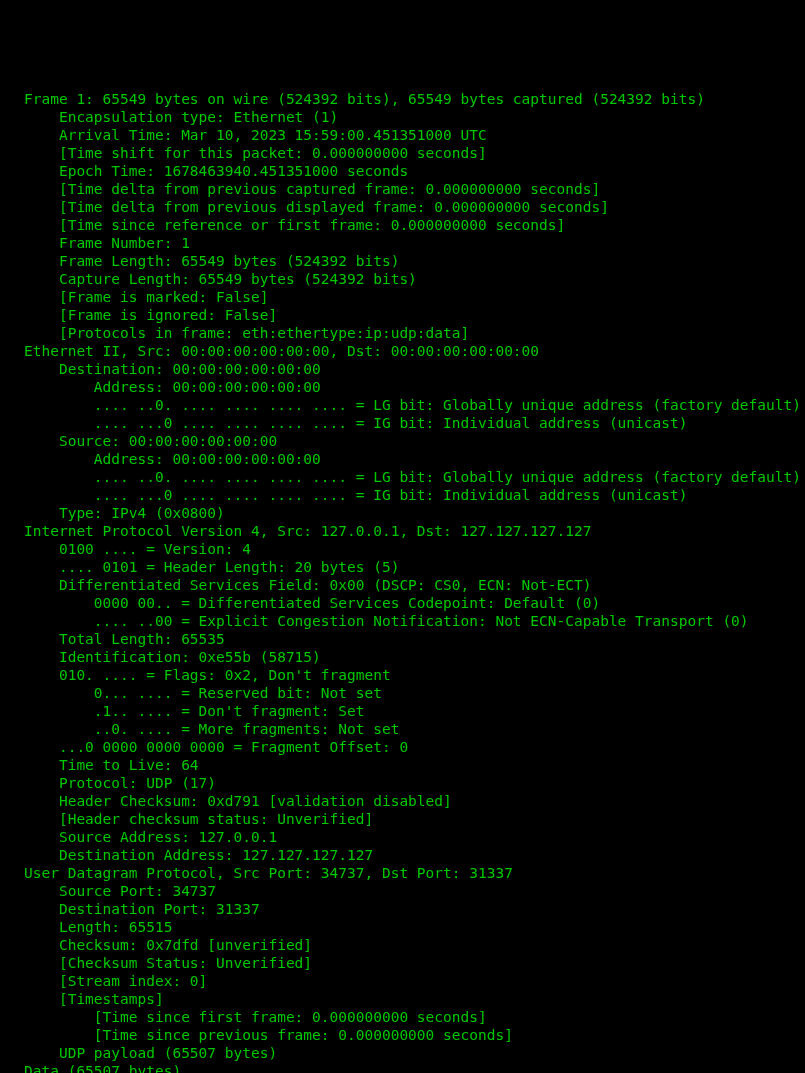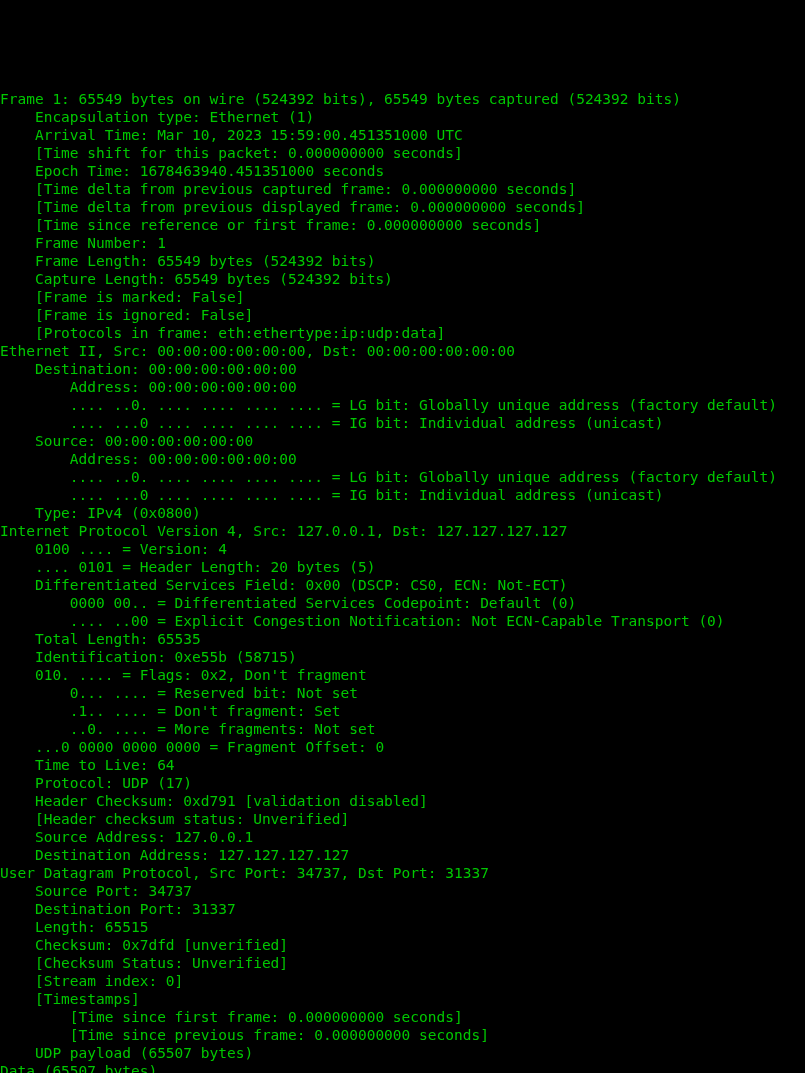--- a/index.html
+++ b/index.html
@@ -5,21 +5,21 @@
   html, body {
     margin: 0;
     padding: 0;
     background: #000;
     color: #00c800;
     font-family: "Menlo", "Consolas", "DejaVu Sans Mono", monospace;
     font-size: 14.5px;
     line-height: 18px;
     white-space: pre;
   }
-  .ln { white-space: pre; }
+  .ln { white-space: pre; padding-left: 24px; }
 </style>
 </head>
 <body>
 
 
 
 <div id="packet-tree"><div class="ln">Frame 1: 65549 bytes on wire (524392 bits), 65549 bytes captured (524392 bits)</div><div class="ln">    Encapsulation type: Ethernet (1)</div><div class="ln">    Arrival Time: Mar 10, 2023 15:59:00.451351000 UTC</div><div class="ln">    [Time shift for this packet: 0.000000000 seconds]</div><div class="ln">    Epoch Time: 1678463940.451351000 seconds</div><div class="ln">    [Time delta from previous captured frame: 0.000000000 seconds]</div><div class="ln">    [Time delta from previous displayed frame: 0.000000000 seconds]</div><div class="ln">    [Time since reference or first frame: 0.000000000 seconds]</div><div class="ln">    Frame Number: 1</div><div class="ln">    Frame Length: 65549 bytes (524392 bits)</div><div class="ln">    Capture Length: 65549 bytes (524392 bits)</div><div class="ln">    [Frame is marked: False]</div><div class="ln">    [Frame is ignored: False]</div><div class="ln">    [Protocols in frame: eth:ethertype:ip:udp:data]</div><div class="ln">Ethernet II, Src: 00:00:00:00:00:00, Dst: 00:00:00:00:00:00</div><div class="ln">    Destination: 00:00:00:00:00:00</div><div class="ln">        Address: 00:00:00:00:00:00</div><div class="ln">        .... ..0. .... .... .... .... = LG bit: Globally unique address (factory default)</div><div class="ln">        .... ...0 .... .... .... .... = IG bit: Individual address (unicast)</div><div class="ln">    Source: 00:00:00:00:00:00</div><div class="ln">        Address: 00:00:00:00:00:00</div><div class="ln">        .... ..0. .... .... .... .... = LG bit: Globally unique address (factory default)</div><div class="ln">        .... ...0 .... .... .... .... = IG bit: Individual address (unicast)</div><div class="ln">    Type: IPv4 (0x0800)</div><div class="ln">Internet Protocol Version 4, Src: 127.0.0.1, Dst: 127.127.127.127</div><div class="ln">    0100 .... = Version: 4</div><div class="ln">    .... 0101 = Header Length: 20 bytes (5)</div><div class="ln">    Differentiated Services Field: 0x00 (DSCP: CS0, ECN: Not-ECT)</div><div class="ln">        0000 00.. = Differentiated Services Codepoint: Default (0)</div><div class="ln">        .... ..00 = Explicit Congestion Notification: Not ECN-Capable Transport (0)</div><div class="ln">    Total Length: 65535</div><div class="ln">    Identification: 0xe55b (58715)</div><div class="ln">    010. .... = Flags: 0x2, Don't fragment</div><div class="ln">        0... .... = Reserved bit: Not set</div><div class="ln">        .1.. .... = Don't fragment: Set</div><div class="ln">        ..0. .... = More fragments: Not set</div><div class="ln">    ...0 0000 0000 0000 = Fragment Offset: 0</div><div class="ln">    Time to Live: 64</div><div class="ln">    Protocol: UDP (17)</div><div class="ln">    Header Checksum: 0xd791 [validation disabled]</div><div class="ln">    [Header checksum status: Unverified]</div><div class="ln">    Source Address: 127.0.0.1</div><div class="ln">    Destination Address: 127.127.127.127</div><div class="ln">User Datagram Protocol, Src Port: 34737, Dst Port: 31337</div><div class="ln">    Source Port: 34737</div><div class="ln">    Destination Port: 31337</div><div class="ln">    Length: 65515</div><div class="ln">    Checksum: 0x7dfd [unverified]</div><div class="ln">    [Checksum Status: Unverified]</div><div class="ln">    [Stream index: 0]</div><div class="ln">    [Timestamps]</div><div class="ln">        [Time since first frame: 0.000000000 seconds]</div><div class="ln">        [Time since previous frame: 0.000000000 seconds]</div><div class="ln">    UDP payload (65507 bytes)</div><div class="ln">Data (65507 bytes)</div></div>
 
 
 

